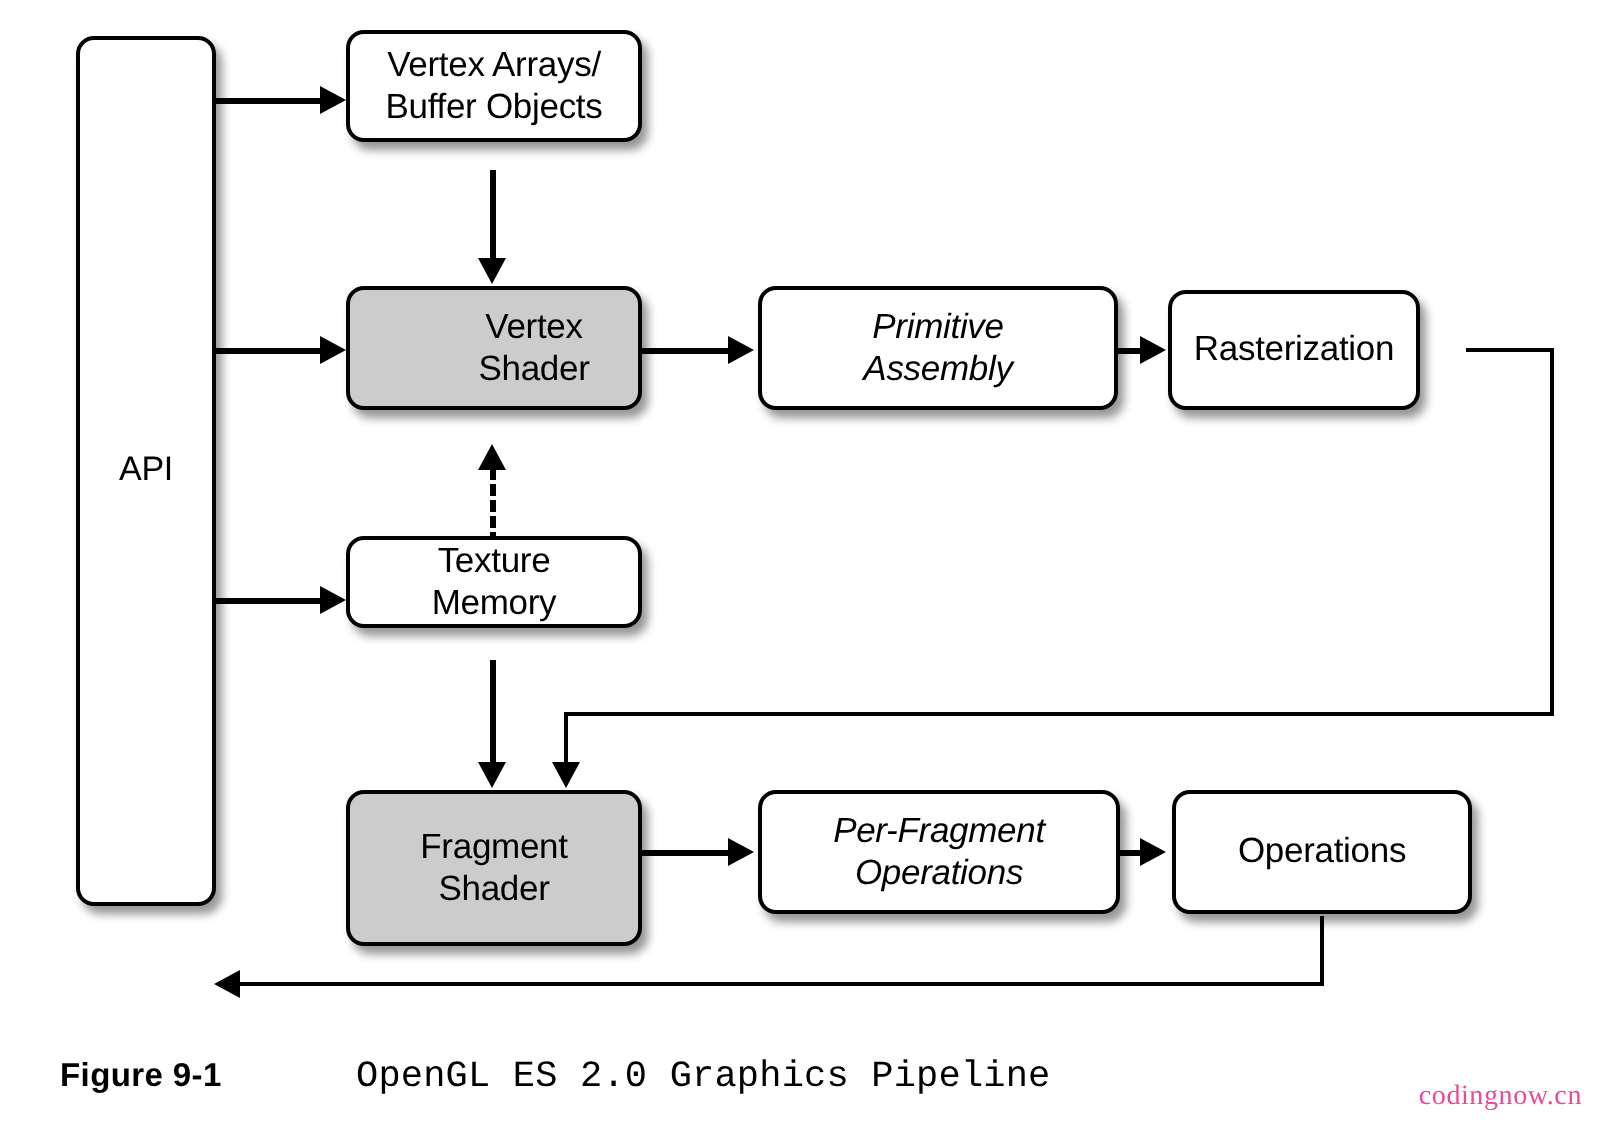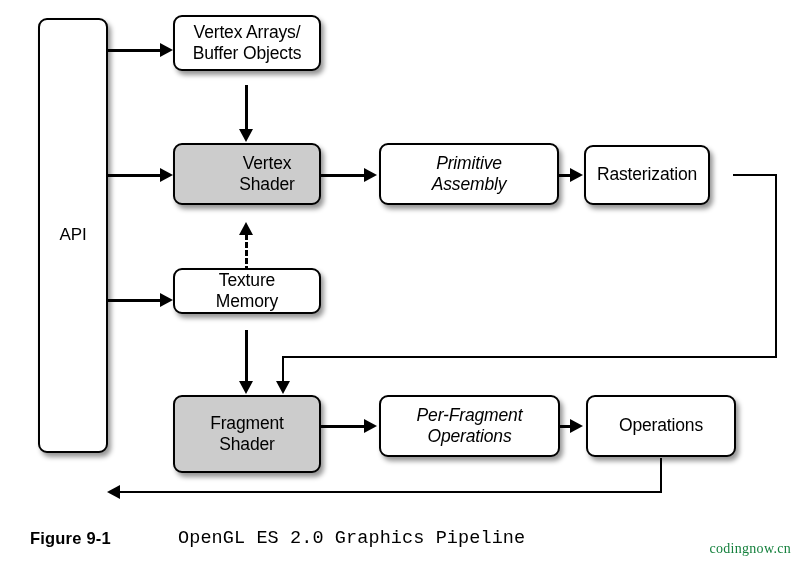--- a/index.html
+++ b/index.html
@@ -119,21 +119,21 @@
     font-size: 18.5px;
     color: #000000;
     letter-spacing: 0.1px;
   }
   #watermark {
     position: absolute;
     right: 12px;
     top: 541px;
     font-family: "Liberation Serif", serif;
     font-size: 14px;
-    color: #15803d;
+    color: #ec4899;
     letter-spacing: 0.3px;
   }
 </style>
 </head>
 <body>
 
 <div id="figure-root">
 
   <div class="edge h" style="left:108px; top:49px; width:54px;"></div>
   <div class="arrow right" style="left:160px; top:43px;"></div>

